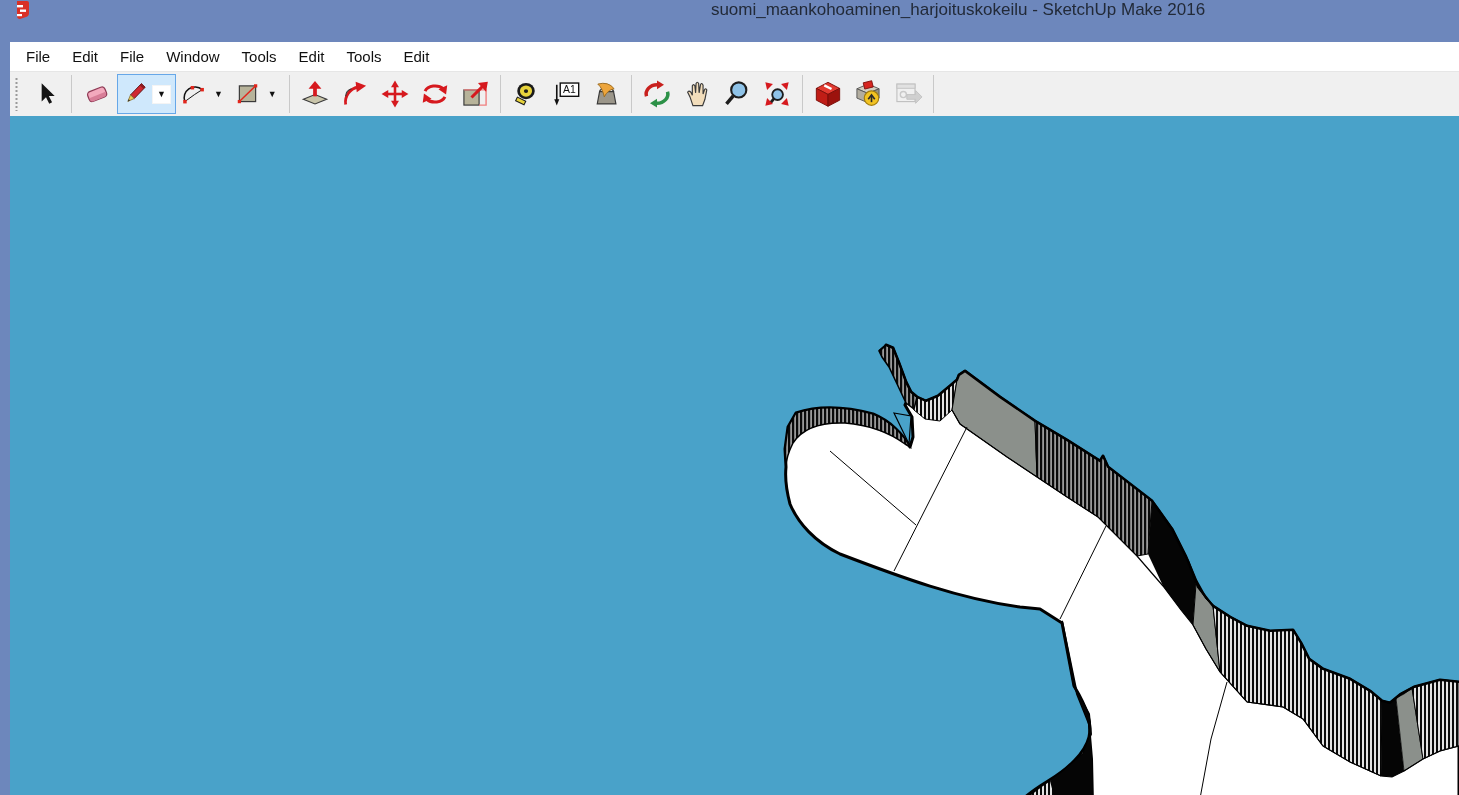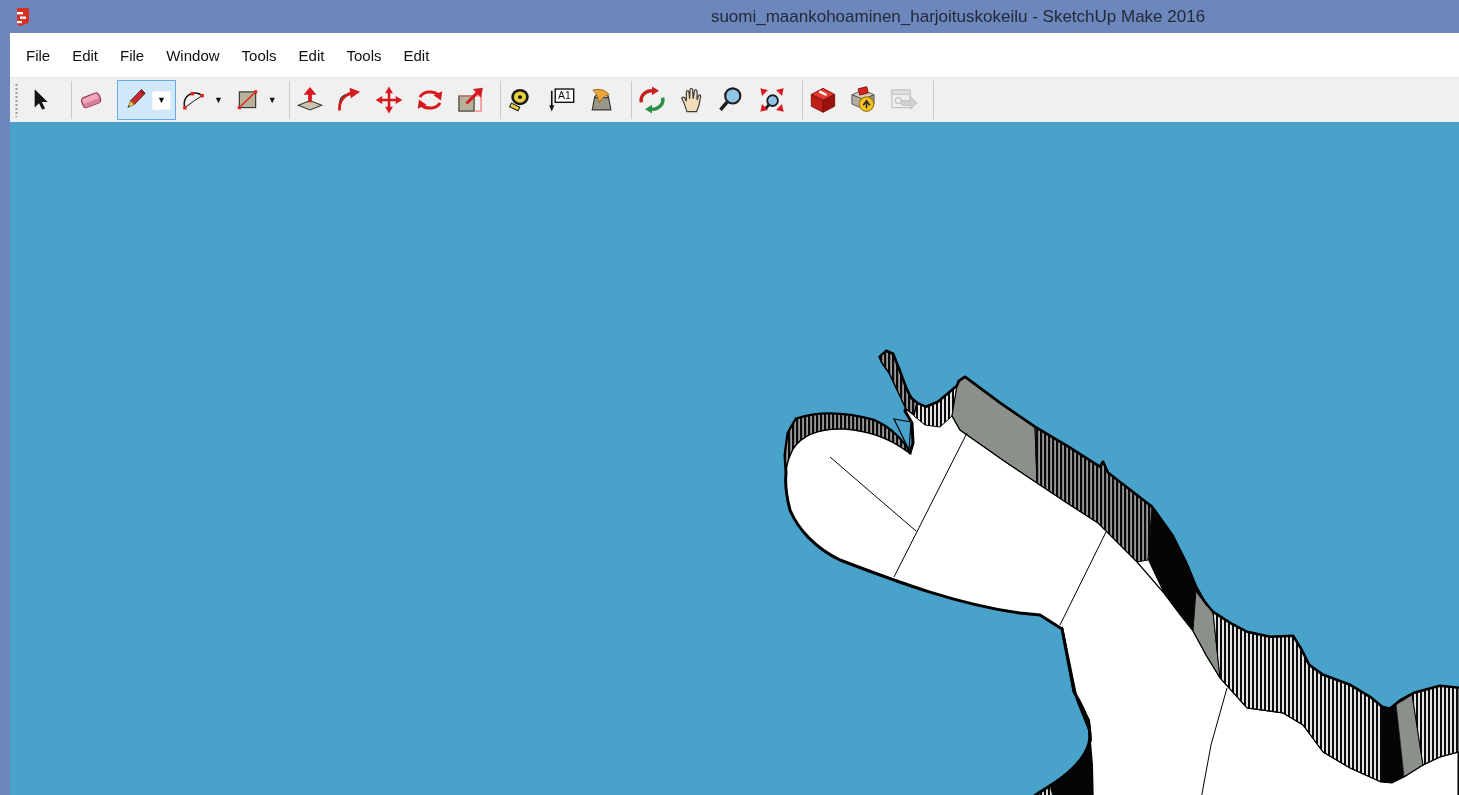--- a/index.html
+++ b/index.html
@@ -3,34 +3,34 @@
 <meta charset="utf-8">
 <style>
   html,body{margin:0;padding:0}
   body{
     width:1459px;height:795px;overflow:hidden;
     background:var(--frame,#6D87BC);
     font-family:"Liberation Sans",sans-serif;
     -webkit-font-smoothing:antialiased;
   }
   
-  .titlebar{height:33px;position:relative;background:var(--titlebar,#6D87BC);display:flex;align-items:center}
+  .titlebar{height:42px;position:relative;background:var(--titlebar,#6D87BC);display:flex;align-items:flex-start}
   .app-icon{margin-left:14px;width:17px;height:19px;flex:0 0 auto}
   .title{position:absolute;left:457px;right:0;text-align:center;font-size:17px;color:#222a38;white-space:nowrap}
   
   .client{margin-left:10px;width:1449px}
   
-  .menubar{height:44px;background:var(--menu_bg,#fff);display:flex;align-items:center;padding-left:5px;font-size:15px;color:#101010}
+  .menubar{height:29px;background:var(--menu_bg,#fff);display:flex;align-items:center;padding-left:5px;font-size:15px;color:#101010}
   .menu-item{padding:4px 11px;cursor:default}
   
   .toolbar{height:45px;background:var(--toolbar_bg,#f0f0f0);display:flex;align-items:center;padding-left:2px;border-top:1px solid #e6e6e6;box-sizing:border-box}
   .grip{width:5px;height:34px;margin:0 7px 0 2px;
         background-image:radial-gradient(#9a9a9a 1px, transparent 1.2px);
         background-size:4px 4px;background-position:center top}
-  .tb{width:40px;height:40px;display:flex;align-items:center;justify-content:flex-start;flex:0 0 auto}
+  .tb{width:40px;height:40px;display:flex;align-items:center;justify-content:center;flex:0 0 auto}
   .tb svg{display:block}
   .tbgroup{display:flex;align-items:center;height:40px;padding:0 4px;flex:0 0 auto}
   .tbgroup.sel{background:var(--selected_bg,#cfe8fc);border:1px solid var(--selected_border,#66a7e8);box-sizing:border-box;height:40px}
   .dd{font-size:9px;color:#111;margin-left:4px;line-height:1;padding:3px 3px}
   .dd.onwhite{background:#fff;padding:4px 4px;border:1px solid #f4f4f4}
   .sep{width:1px;height:38px;background:#c9c9c9;margin:0 5px;flex:0 0 auto}
   .disabled{opacity:.45;filter:grayscale(1)}
   
   .viewport{position:relative;width:1449px;height:688px;border-top:2px solid var(--viewport_border,#2E74A0);box-sizing:border-box;background:var(--sky,#49A2C9)}
   .viewport svg{position:absolute;left:0;top:-2px}

